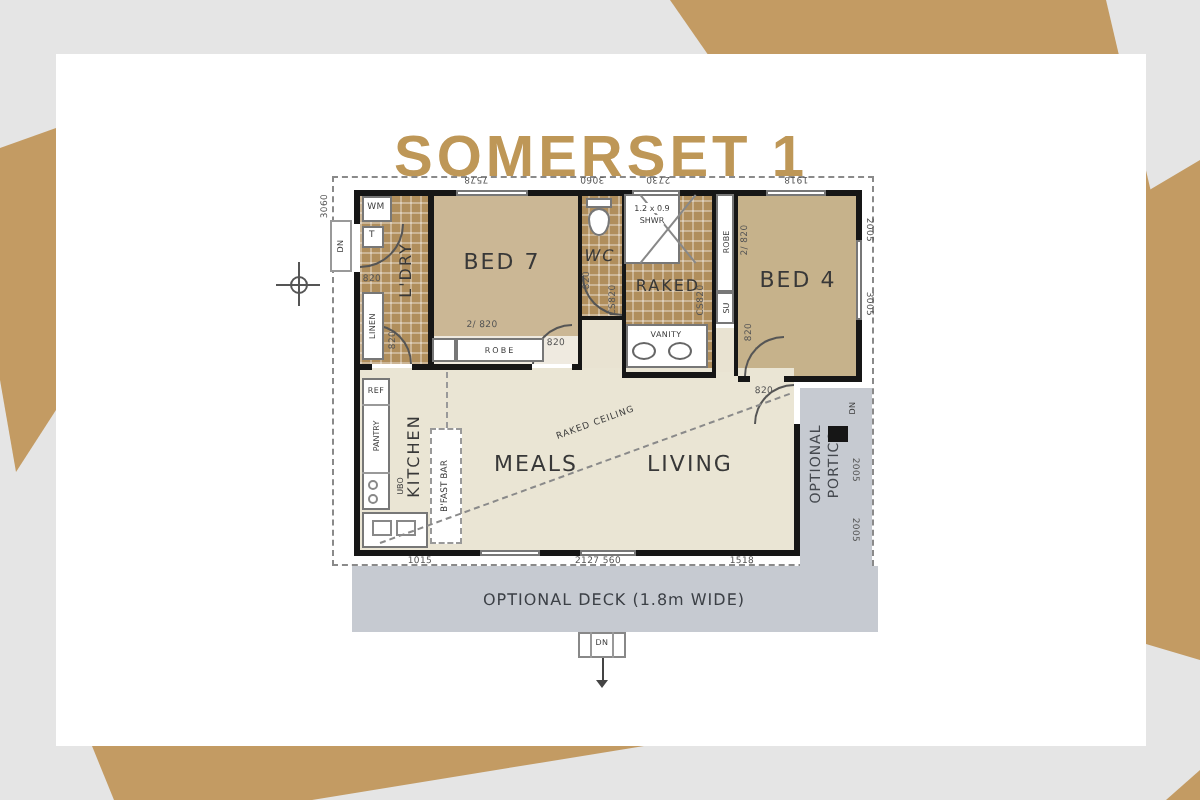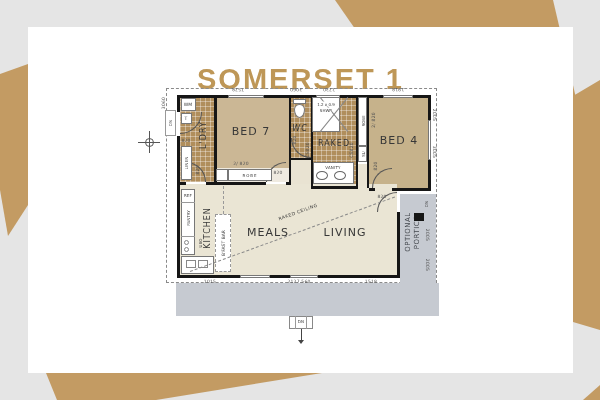--- a/index.html
+++ b/index.html
@@ -142,20 +142,21 @@
 
   <span class="lbl r90 room" style="left:203px;top:135px;font-size:8px;">L'DRY</span>
   <span class="lbl room" style="left:251px;top:131px;">BED 7</span>
   <span class="lbl room" style="left:300px;top:128px;font-size:8px;font-style:italic;">WC</span>
   <span class="lbl room" style="left:334px;top:143px;font-size:8px;">RAKED</span>
   <span class="lbl room" style="left:399px;top:140px;">BED 4</span>
   <span class="lbl room" style="left:268px;top:232px;">MEALS</span>
   <span class="lbl room" style="left:345px;top:232px;">LIVING</span>
   <span class="lbl r90" style="left:408px;top:232px;font-size:7px;color:#45494f;letter-spacing:.5px;">OPTIONAL</span>
   <span class="lbl r90" style="left:417px;top:232px;font-size:7px;color:#45494f;letter-spacing:.5px;">PORTICO</span>
+  <span class="lbl" style="left:307px;top:300px;font-size:8px;color:#3c4046;letter-spacing:.5px;">OPTIONAL DECK (1.8m WIDE)</span>
 
   <span class="lbl r90 tiny" style="left:426px;top:204px;font-size:4px;">DN</span>
   <div class="wall" style="left:414px;top:213px;width:10px;height:8px;"></div>
 
   <div class="wbox" style="left:289px;top:316px;width:24px;height:13px;border-color:#888;"></div>
   <div class="line" style="left:295px;top:316px;width:1px;height:13px;background:#999;"></div>
   <div class="line" style="left:306px;top:316px;width:1px;height:13px;background:#999;"></div>
   <span class="lbl tiny" style="left:301px;top:321px;font-size:4px;background:#fff;">DN</span>
   <div class="line" style="left:301px;top:329px;width:1px;height:11px;background:#444;"></div>
   <div style="position:absolute;left:298px;top:340px;width:0;height:0;border-left:3px solid transparent;border-right:3px solid transparent;border-top:4px solid #444;"></div>

